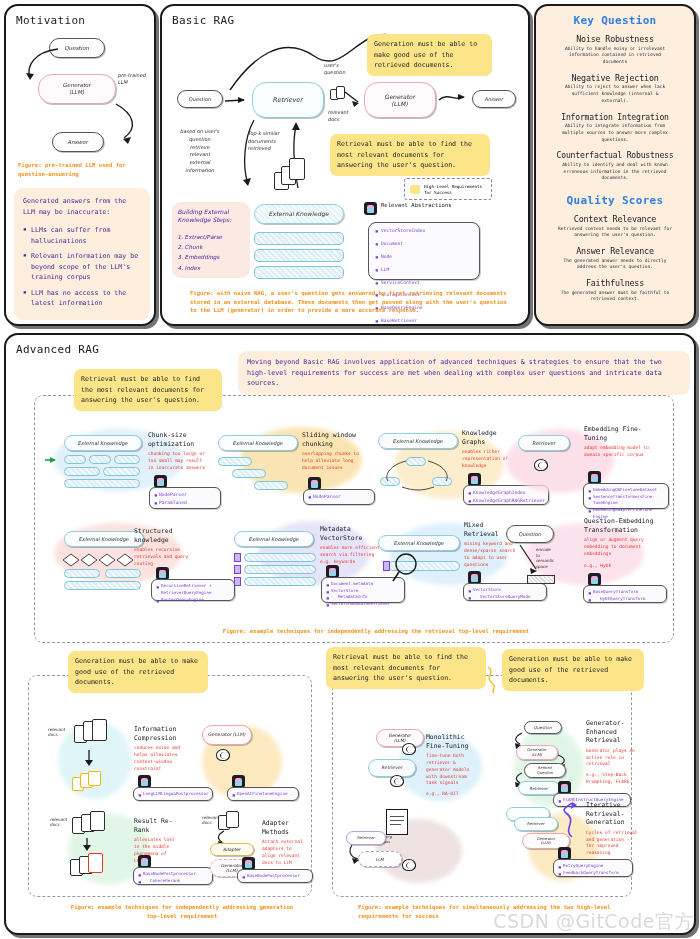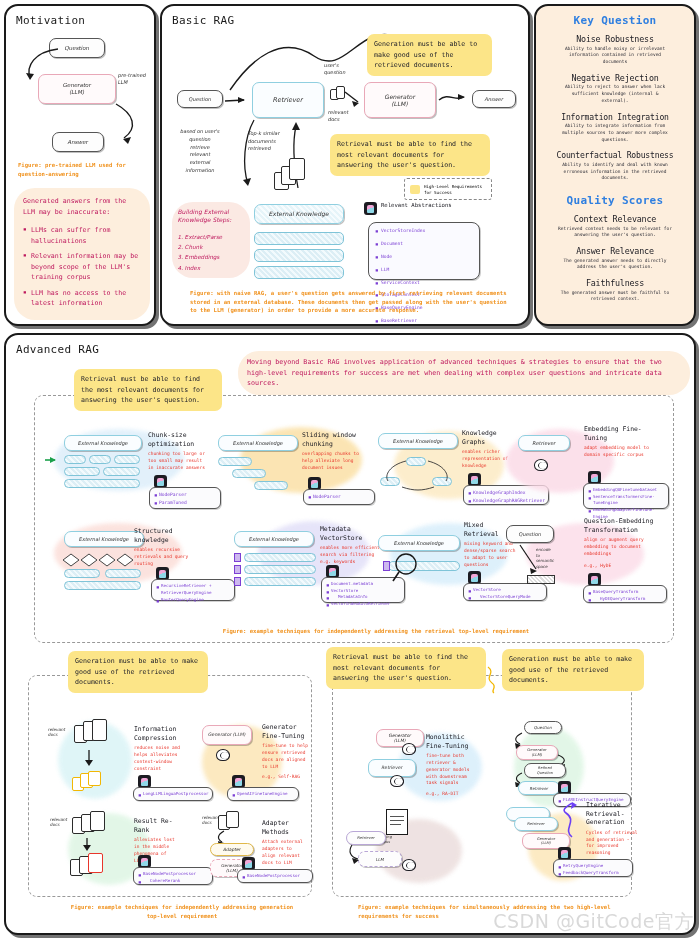--- a/index.html
+++ b/index.html
@@ -12,34 +12,34 @@
     position:absolute; border:2.5px solid #1a1a1a; border-radius:14px;
     background:#fff; box-shadow:3px 3px 0 rgba(0,0,0,.55);
   }
   .panel-title { font-size:11px; color:#1a1a1a; letter-spacing:.3px; }
   .cap-b { color:#f0921e; font-size:5.6px; line-height:1.55; font-weight:bold;}
 
   
   #motivation { left:4px; top:4px; width:152px; height:322px; }
   #mot-title { position:absolute; left:10px; top:8px; }
   .node {
-    position:absolute; border:1.3px solid #555; border-radius:7px;
+    position:absolute; border:1.3px solid #555; border-radius:14px;
     background:#fdfdfd; display:flex; align-items:center; justify-content:center;
     text-align:center; font-family:"DejaVu Sans", sans-serif;
     font-size:5.5px; color:#333; line-height:1.25;
     box-shadow:1px 1px 0 rgba(0,0,0,.25);
   }
   .node.gen { border-color:#e9a8b8; background:#fffafb; }
   .node.ret { border-color:#8fcfe0; background:#fafdff; }
   .hand { font-family:"DejaVu Sans", sans-serif; font-style:italic; }
   .lbl { position:absolute; font-family:"DejaVu Sans", sans-serif;
          font-size:5px; color:#333; line-height:1.3; }
   .peach {
-    position:absolute; background:#fdeedd; border-radius:21px;
-    font-family:"DejaVu Sans Mono", monospace; color:#be185d;
+    position:absolute; background:#fdeedd; border-radius:9px;
+    font-family:"DejaVu Sans Mono", monospace; color:#4c1d95;
   }
   .yellow {
     position:absolute; background:#fce588; border-radius:7px;
     font-family:"DejaVu Sans Mono", monospace; color:#23232b;
     font-size:6.6px; line-height:1.6; padding:5px 7px;
   }
   ul.bul { list-style:none; }
   ul.bul li { position:relative; padding-left:8px; margin-bottom:5px; }
   ul.bul li:before { content:"▪"; position:absolute; left:0; top:-1px; font-size:6px; }
 
@@ -503,25 +503,20 @@
     <ul class="bul api" style="font-size:4.2px;">
         <li style="padding-left:5px;margin-bottom:0;">LongLLMLinguaPostprocessor</li>
       </ul>
   </div>
 
   <div class="blob" style="left:196px;top:390px;width:80px;height:74px;background:#fbe2ab;opacity:.75;"></div>
   <div class="node gen hand" style="left:196px;top:390px;width:50px;height:20px;font-size:4.6px;">
     <span style="white-space:pre-line">Generator (LLM)</span>
   </div>
   <div class="brain" style="left:210px;top:414px;"></div>
-  <div style="position:absolute;left:256px;top:388px;width:48px;">
-    <div class="tech-h">Generator Fine-Tuning</div>
-    <div class="tech-d">fine-tune to help ensure retrieved docs are aligned to LLM</div>
-    <div class="tech-d" style="margin-top:4px;">e.g., Self-RAG</div>
-  </div>
   <div class="llama" style="left:226px;top:440px;"></div>
   <div class="apibox" style="left:221px;top:452px;width:72px;height:14px;">
     <ul class="bul api" style="font-size:4.2px;">
         <li style="padding-left:5px;margin-bottom:0;">OpenAIFinetuneEngine</li>
       </ul>
   </div>
 
   <div class="blob" style="left:62px;top:478px;width:82px;height:72px;background:#dcf5e2;opacity:.8;"></div>
   <div class="lbl" style="left:44px;top:482px;font-style:italic;font-size:4.2px;line-height:1.3;">relevant<br>docs</div>
   <div class="docstack" style="left:66px;top:476px;width:36px;height:28px;">
@@ -622,20 +617,25 @@
       <span style="white-space:pre-line">Refined
 Question</span>
     </div>
   <svg class="arrow" style="left:504px;top:436px;" width="18" height="16">
     <path d="M12,2 C5,5 5,9 10,12" stroke="#1a1a1a" stroke-width="1.1" fill="none"></path>
     <path d="M11,13 l-6,-2 l1,6 z" fill="#1a1a1a"></path>
   </svg>
   <div class="node ret hand" style="left:512px;top:446px;width:42px;height:14px;font-size:4px;">
       <span>Retriever</span>
     </div>
+  <div style="position:absolute;left:580px;top:384px;width:52px;">
+    <div class="tech-h">Generator-Enhanced Retrieval</div>
+    <div class="tech-d">Generator plays an active role in retrieval</div>
+    <div class="tech-d" style="margin-top:4px;">e.g., Step-Back Prompting, FLARE</div>
+  </div>
   <div class="llama" style="left:552px;top:446px;"></div>
   <div class="apibox" style="left:547px;top:458px;width:78px;height:14px;">
     <ul class="bul api" style="font-size:4.2px;">
         <li style="padding-left:5px;margin-bottom:0;">FLAREInstructQueryEngine</li>
       </ul>
   </div>
 
   <div class="blob" style="left:370px;top:484px;width:86px;height:64px;background:#ecdedd;opacity:.85;"></div>
   <div style="position:absolute;left:380px;top:474px;width:22px;height:26px;border:1.2px solid #1a1a1a;background:#fff;">
     <div style="position:absolute;left:3px;top:6px;right:3px;height:1px;background:#555;"></div>

